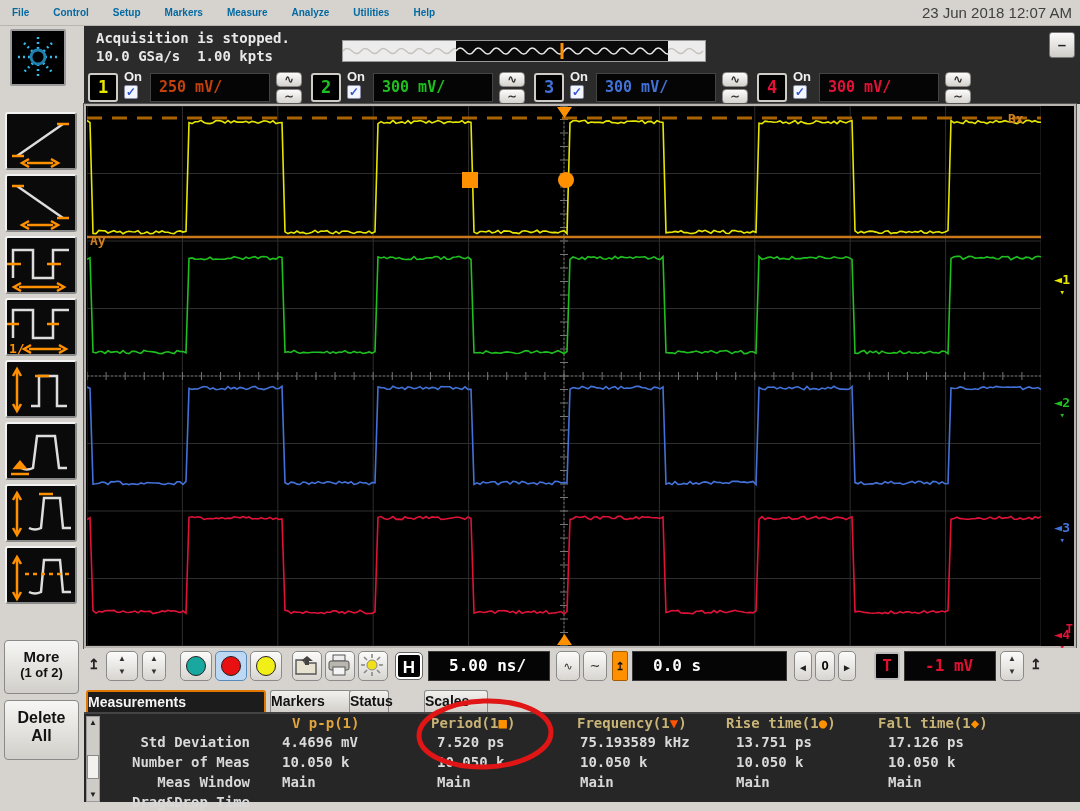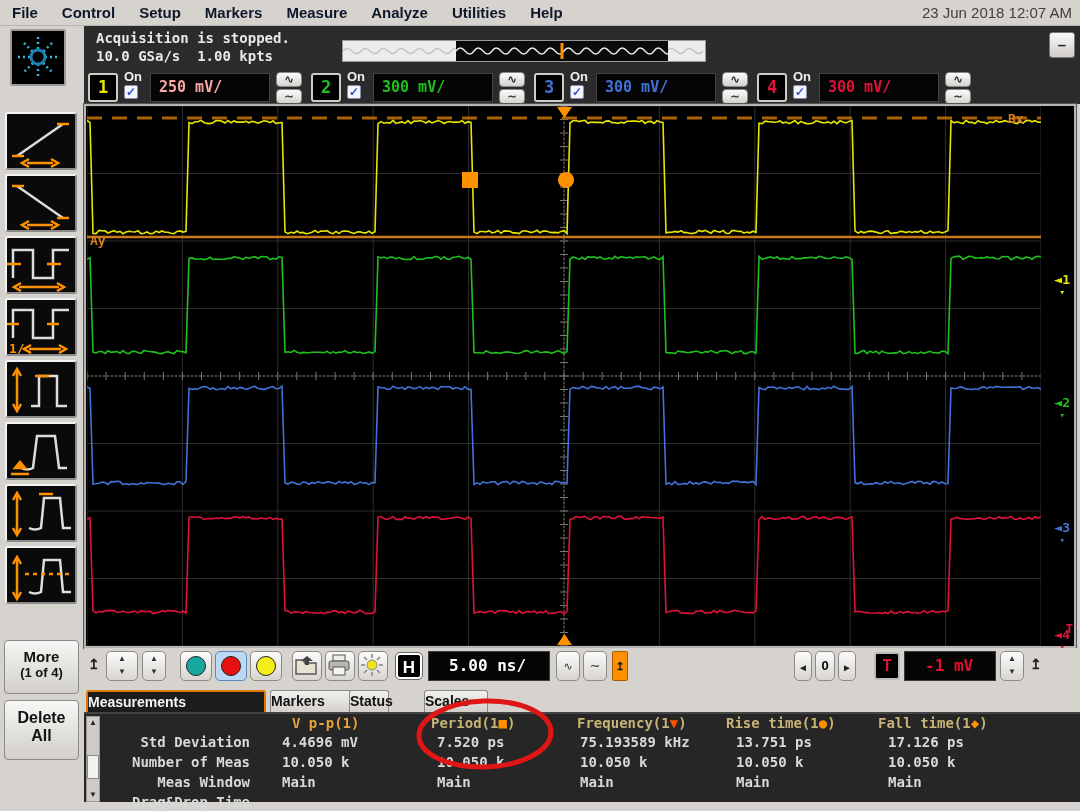--- a/index.html
+++ b/index.html
@@ -3,21 +3,21 @@
 <meta charset="utf-8">
 <style>
   *{margin:0;padding:0;box-sizing:border-box}
   html,body{width:1080px;height:811px}
   body{position:relative;background:#d6d3ce;font-family:"Liberation Sans",sans-serif;overflow:hidden}
   .mono{font-family:"DejaVu Sans Mono",monospace}
   .abs{position:absolute}
 
   
   .menubar{position:absolute;left:0;top:0;width:1080px;height:26px;background:#d6d3ce;display:flex;align-items:center;border-bottom:1px solid #b8b5b0}
-  .menu-item{font-weight:bold;font-size:15px;color:#0f172a;padding:0 12px;cursor:default}
+  .menu-item{font-weight:bold;font-size:10px;color:#0369a1;padding:0 12px;cursor:default}
   .clock{position:absolute;right:8px;top:4px;font-weight:normal;font-size:15px;color:#404040}
 
   
   .toppanel{position:absolute;left:84px;top:26px;width:996px;height:78px;background:#2b2b2b}
   .acqtext{color:#e8e8e8;font-size:14px;font-weight:bold;line-height:18px;white-space:pre}
   .ovstrip{position:absolute;left:258px;top:14px;width:364px;height:22px;background:#ececec;border:1px solid #999}
   .ovseg{position:absolute;left:113px;top:0;width:212px;height:20px;background:#0a0a0a}
   .minbtn{position:absolute;right:5px;top:6px;width:26px;height:26px;background:linear-gradient(#fafafa,#d0cdc8);border:1px solid #777;border-radius:3px;font-weight:bold;font-size:15px;color:#222;text-align:center;line-height:24px}
 
   
@@ -90,21 +90,21 @@
         <line x1="106" y1="2" x2="106" y2="18" stroke="#ff9000" stroke-width="3"></line>
       </svg>
     </div>
   </div>
   <div class="minbtn">–</div>
 
   <div class="chgroup" style="left:4px;width:222px">
     <div class="chnum" style="color: rgb(230, 230, 0);">1</div>
     <span class="onlab">On</span>
     <span class="chk">✓</span>
-    <div class="chdisp" style="color: #fca5a5;">250 mV/</div>
+    <div class="chdisp" style="color: #c2410c;">250 mV/</div>
     <div class="wavebtn" style="left:188px;top:0">∿</div>
     <div class="wavebtn" style="left:188px;top:17px">∼</div>
   </div>
   <div class="chgroup" style="left:227px;width:222px">
     <div class="chnum" style="color: rgb(31, 191, 31);">2</div>
     <span class="onlab">On</span>
     <span class="chk">✓</span>
     <div class="chdisp" style="color: rgb(31, 191, 31);">300 mV/</div>
     <div class="wavebtn" style="left:188px;top:0">∿</div>
     <div class="wavebtn" style="left:188px;top:17px">∼</div>
@@ -223,21 +223,21 @@
     <g stroke="#ff9000" stroke-width="2.5">
       <line x1="10" y1="10" x2="10" y2="50"></line>
       <path d="M6 16 l4 -7 4 7 M6 44 l4 7 4 -7" fill="none"></path>
       <line x1="18" y1="26" x2="62" y2="26" stroke-dasharray="4 4"></line>
     </g>
   </svg>
 </div>
 
 <div class="graybtn" style="top:640px;height:54px;font-size:15px;padding-top:7px">
   <div>More</div>
-  <div style="font-size:13px">(1 of 4)</div>
+  <div style="font-size:13px">(1 of 2)</div>
 </div>
 <div class="graybtn" style="top:700px;height:60px;font-size:16px;padding-top:8px">
   <div>Delete</div>
   <div>All</div>
 </div>
 
 <div class="scope">
   <svg id="gridsvg" width="954" height="540" style="position:absolute;left:1px;top:0">
     <g id="gridlines">
         <line x1="0" y1="0" x2="0" y2="540" stroke="#2e2e2e" stroke-width="1"></line>
@@ -424,20 +424,21 @@
       </g>
     </svg>
   </div>
 
   <div class="abs" style="left:312px;top:5px;width:26px;height:26px;background:#000;border-radius:4px;color:#fff;font-weight:bold;font-size:17px;text-align:center;line-height:25px;border:2px solid #fff;outline:1px solid #666">H</div>
   <div class="blackdisp" style="left:344px;width:122px">5.00 ns/</div>
   <div class="cbtn" style="left:472px;width:24px;height:30px;text-align:center;line-height:28px;font-size:11px;color:#333">∿</div>
   <div class="cbtn" style="left:499px;width:24px;height:30px;text-align:center;line-height:28px;font-size:13px;color:#333">∼</div>
   <div class="abs" style="left:528px;top:3px;width:16px;height:30px;background:#ff9000;border:1px solid #a85c00;border-radius:2px;text-align:center;line-height:28px;font-size:11px;font-weight:bold;color:#111">↥</div>
 
+  <div class="blackdisp" style="left:548px;width:155px">0.0 s</div>
   <div class="cbtn" style="left:710px;width:18px;height:30px;text-align:center;line-height:27px"><span class="arrglyph">◄</span></div>
   <div class="cbtn" style="left:731px;width:20px;height:30px;text-align:center;line-height:27px;font-weight:bold;font-size:13px">0</div>
   <div class="cbtn" style="left:754px;width:18px;height:30px;text-align:center;line-height:27px"><span class="arrglyph">►</span></div>
 
   <div class="abs" style="left:790px;top:4px;width:26px;height:28px;background:#000;border:2px solid #bbb;border-radius:3px;color:#e01030;font-weight:bold;font-size:16px;text-align:center;line-height:23px;font-family:'DejaVu Sans Mono',monospace">T</div>
   <div class="blackdisp" style="left:820px;width:92px;color:#e01030">-1 mV</div>
   <div class="cbtn spin" style="left:916px;width:24px">▲<br>▼</div>
   <span class="abs arrglyph" style="left:946px;top:8px;font-size:14px">↥</span>
 </div>
 

